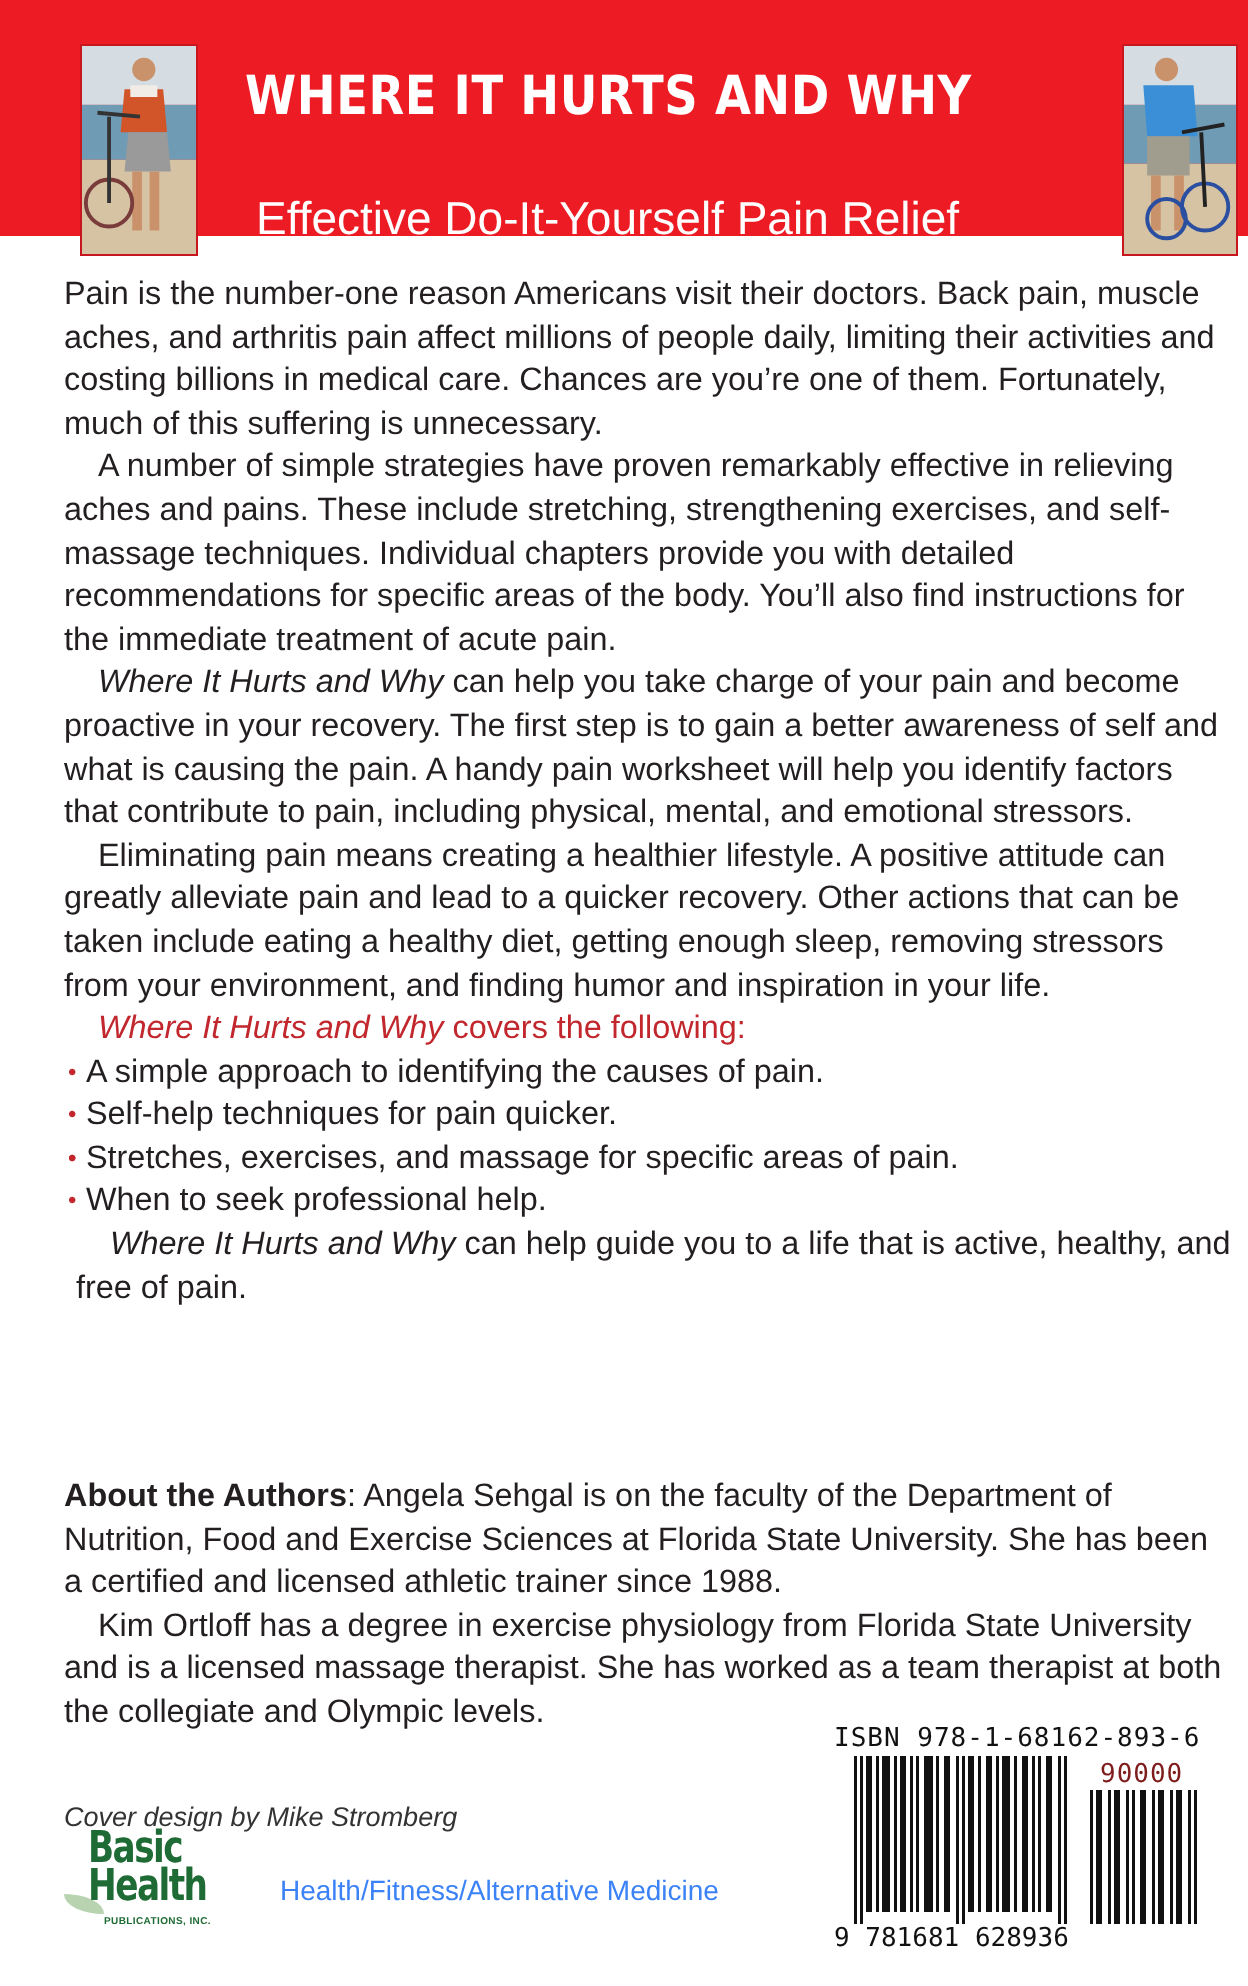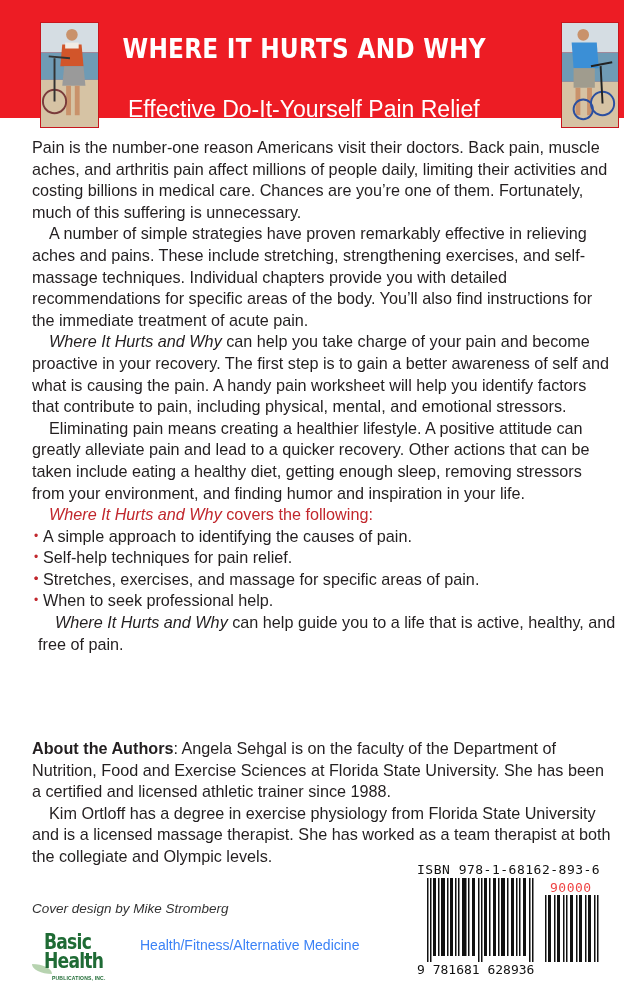--- a/index.html
+++ b/index.html
@@ -41,21 +41,21 @@
   }
   .closing { padding-left: 6px; }
   .authors {
     position: absolute; left: 32px; top: 738px; width: 585px;
     font-size: 16.2px; line-height: 21.6px;
   }
   .authors p { margin: 0; }
   .credit {
     position: absolute; left: 32px; top: 901px; font-size: 13.5px; font-style: italic; color: #333;
   }
-  .logo { position: absolute; left: 32px; top: 913px; width: 80px; height: 58px; margin-top: 17px; }
+  .logo { position: absolute; left: 32px; top: 913px; width: 80px; height: 58px; }
   .logo .l1, .logo .l2 {
     position: absolute; left: 12px; font-family: "DejaVu Sans", sans-serif; font-weight: bold; color: #1f6b35;
     font-size: 22px; line-height: 20px; transform: scaleX(0.78); transform-origin: left top; letter-spacing: -1px;
   }
   .logo .l1 { top: 2px; }
   .logo .l2 { top: 21px; }
   .logo .l3 {
     position: absolute; left: 20px; top: 45px; font-size: 5px; font-weight: bold; color: #1f6b35;
     white-space: nowrap; letter-spacing: 0.2px;
   }
@@ -65,21 +65,21 @@
   }
   .category {
     position: absolute; left: 140px; top: 937px; font-size: 14px; color: #3b82f6;
   }
   .isbn-label {
     position: absolute; left: 417px; top: 862px; font-family: "DejaVu Sans Mono", monospace; font-size: 13px;
     letter-spacing: 0.5px; color: #111;
   }
   .price-label {
     position: absolute; left: 550px; top: 880px; font-family: "DejaVu Sans Mono", monospace; font-size: 13px;
-    letter-spacing: 0.5px; color: #ef4444;
+    letter-spacing: 0.5px; color: #7f1d1d;
   }
   .barcode-main { position: absolute; left: 427px; top: 878px; width: 108px; height: 84px; }
   .barcode-addon { position: absolute; left: 545px; top: 895px; width: 54px; height: 67px; }
   .barcode-digits {
     position: absolute; left: 417px; top: 962px; font-family: "DejaVu Sans Mono", monospace; font-size: 13px;
     color: #111; white-space: pre;
   }
 </style>
 </head>
 <body>
@@ -122,21 +122,21 @@
 <div class="subtitle">Effective Do-It-Yourself Pain Relief</div>
 
 <div class="body-text">
   <p>Pain is the number-one reason Americans visit their doctors. Back pain, muscle aches, and arthritis pain affect millions of people daily, limiting their activities and costing billions in medical care. Chances are you’re one of them. Fortunately, much of this suffering is unnecessary.</p>
   <p class="indent">A number of simple strategies have proven remarkably effective in relieving aches and pains. These include stretching, strengthening exercises, and self-massage techniques. Individual chapters provide you with detailed recommendations for specific areas of the body. You’ll also find instructions for the immediate treatment of acute pain.</p>
   <p class="indent"><i>Where It Hurts and Why</i><span> can help you take charge of your pain and become proactive in your recovery. The first step is to gain a better awareness of self and what is causing the pain. A handy pain worksheet will help you identify factors that contribute to pain, including physical, mental, and emotional stressors.</span></p>
   <p class="indent">Eliminating pain means creating a healthier lifestyle. A positive attitude can greatly alleviate pain and lead to a quicker recovery. Other actions that can be taken include eating a healthy diet, getting enough sleep, removing stressors from your environment, and finding humor and inspiration in your life.</p>
   <p class="indent red"><i>Where It Hurts and Why</i><span> covers the following:</span></p>
   <ul class="bullets">
     <li><span class="dot">•</span><span>A simple approach to identifying the causes of pain.</span></li>
-    <li><span class="dot">•</span><span>Self-help techniques for pain relief.</span></li>
+    <li><span class="dot">•</span><span>Self-help techniques for pain quicker.</span></li>
     <li><span class="dot">•</span></li>
     <li><span class="dot">•</span><span>Stretches, exercises, and massage for specific areas of pain.</span></li>
     <li><span class="dot">•</span><span>When to seek professional help.</span></li>
   </ul>
   <p class="indent closing"><i>Where It Hurts and Why</i><span> can help guide you to a life that is active, healthy, and free of pain.</span></p>
 </div>
 
 <div class="authors">
   <p><b>About the Authors</b><span>: Angela Sehgal is on the faculty of the Department of Nutrition, Food and Exercise Sciences at Florida State University. She has been a certified and licensed athletic trainer since 1988.</span></p>
   <p class="indent">Kim Ortloff has a degree in exercise physiology from Florida State University and is a licensed massage therapist. She has worked as a team therapist at both the collegiate and Olympic levels.</p>

